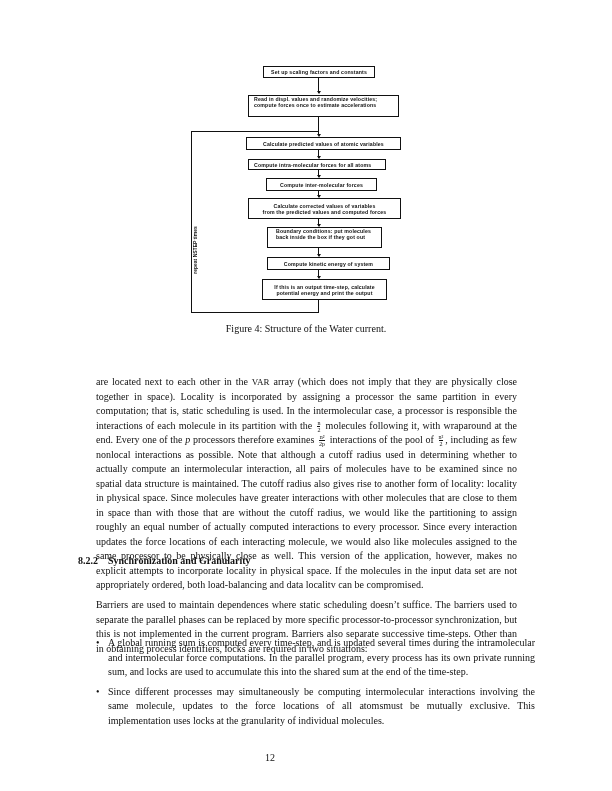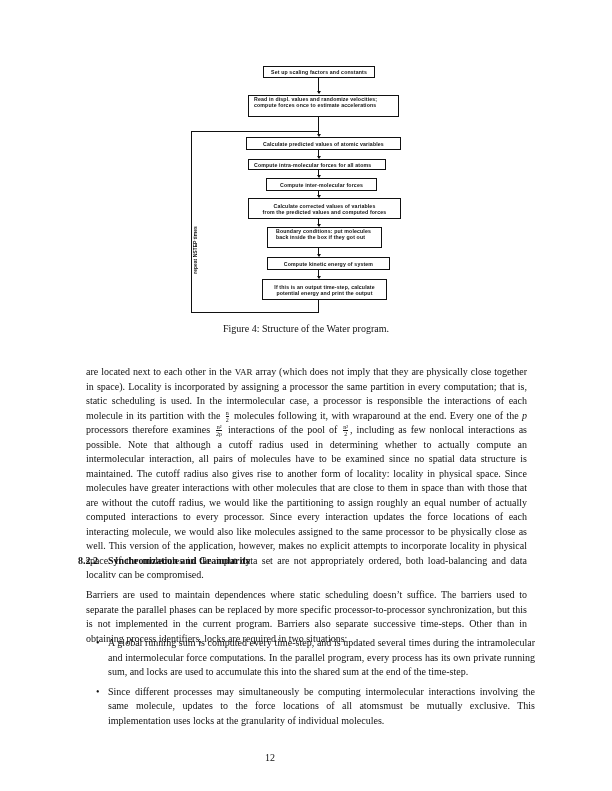--- a/index.html
+++ b/index.html
@@ -10,21 +10,21 @@
           display:flex; align-items:center; justify-content:center; text-align:center; line-height:6px; letter-spacing:0.15px; padding:0 3px; }
   .fbox.left { justify-content:flex-start; text-align:left; padding-left:5px; }
   .vline { position:absolute; width:1.2px; background:#111; }
   .hline { position:absolute; height:1.2px; background:#111; }
   .arrowhead { position:absolute; width:0; height:0; border-left:2px solid transparent; border-right:2px solid transparent; border-top:3px solid #111; }
   .rot-label { position:absolute; left:195px; top:250px; transform:translate(-50%,-50%) rotate(-90deg);
                font-family:"Liberation Sans", sans-serif; font-size:5px; white-space:nowrap; color:#111; font-weight:bold; }
   .caption { position:absolute; top:323px; left:0; width:612px; text-align:center;
              font-family:"Liberation Serif", serif; font-size:10px; color:#111; }
   .text { position:absolute; left:78px; width:457px; font-family:"Liberation Serif", serif; font-size:10px; line-height:14.5px; color:#111; text-align:justify; }
-  .text p { margin:8px; }
+  .text p { margin:18px; }
   .sc { font-variant:small-caps; font-size:9px; }
   .frac { display:inline-block; vertical-align:middle; font-size:6px; line-height:6px; text-align:center; margin:0 2px; }
   .frac span { display:block; }
   .frac .num { border-bottom:0.6px solid #111; }
   .heading { position:absolute; left:78px; top:555px; font-family:"Liberation Serif", serif; font-size:10px; font-weight:bold; color:#111; }
   .heading .num { margin-right:10px; }
   .bullets { position:absolute; left:96px; width:439px; top:636px; font-family:"Liberation Serif", serif; font-size:10px; line-height:14.5px; color:#111; text-align:justify; }
   .bullet { position:relative; padding-left:12px; margin-bottom:5px; }
   .bullet .dot { position:absolute; left:0; top:0; }
   .pagenum { position:absolute; top:752px; left:0; width:540px; text-align:center; font-family:"Liberation Serif", serif; font-size:10px; color:#111; }
@@ -91,21 +91,21 @@
   <div class="fbox" style="left:262px;top:279px;width:125px;height:21px;flex-direction:column;">
     <span>If this is an output time-step, calculate</span>
     <span>potential energy and print the output</span>
   </div>
   <div class="vline" style="left:318px;top:300px;height:13px;"></div>
   <div class="hline" style="left:191px;top:312px;width:128px;"></div>
 
   <div class="rot-label">repeat NSTEP times</div>
 </div>
 
-<div class="caption">Figure 4: Structure of the Water program.</div>
+<div class="caption">Figure 4: Structure of the Water current.</div>
 
 <div class="text" style="top:357px;">
   <p><span>are located next to each other in the </span><span class="sc">VAR</span><span> array (which does not imply that they are physically close together in space). Locality is incorporated by assigning a processor the same partition in every computation; that is, static scheduling is used. In the intermolecular case, a processor is responsible the interactions of each molecule in its partition with the </span><span class="frac"><span class="num">n</span><span>2</span></span><span> molecules following it, with wraparound at the end. Every one of the </span><i>p</i><span> processors therefore examines </span><span class="frac"><span class="num">n²</span><span>2p</span></span><span> interactions of the pool of </span><span class="frac"><span class="num">n²</span><span>2</span></span><span>, including as few nonlocal interactions as possible. Note that although a cutoff radius used in determining whether to actually compute an intermolecular interaction, all pairs of molecules have to be examined since no spatial data structure is maintained. The cutoff radius also gives rise to another form of locality: locality in physical space. Since molecules have greater interactions with other molecules that are close to them in space than with those that are without the cutoff radius, we would like the partitioning to assign roughly an equal number of actually computed interactions to every processor. Since every interaction updates the force locations of each interacting molecule, we would also like molecules assigned to the same processor to be physically close as well. This version of the application, however, makes no explicit attempts to incorporate locality in physical space. If the molecules in the input data set are not appropriately ordered, both load-balancing and data localitv can be compromised.</span></p>
 </div>
 
 <div class="heading">
   <span class="num">8.2.2</span><span>Synchronization and Granularity</span>
 </div>
 
 <div class="text" style="top:580px;">

